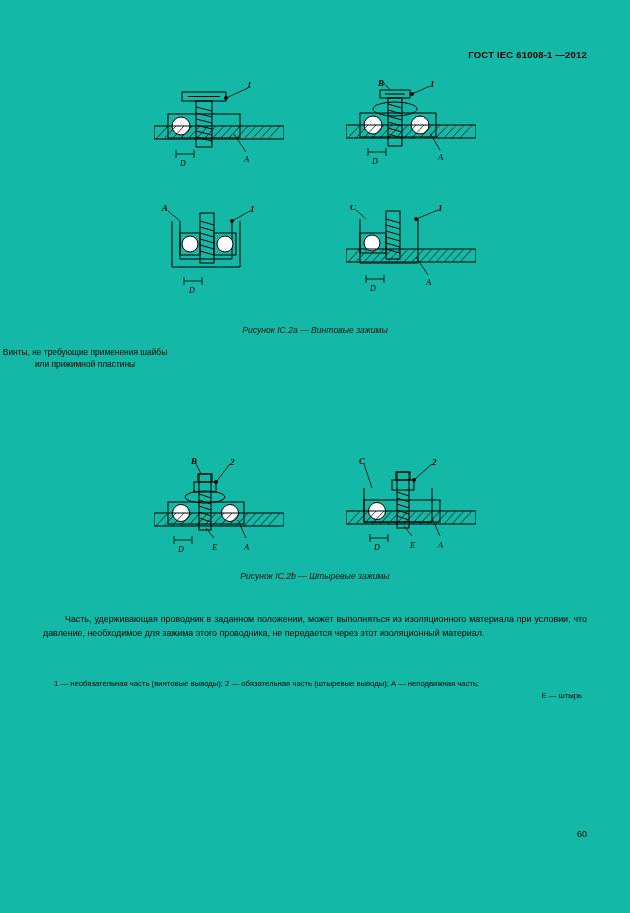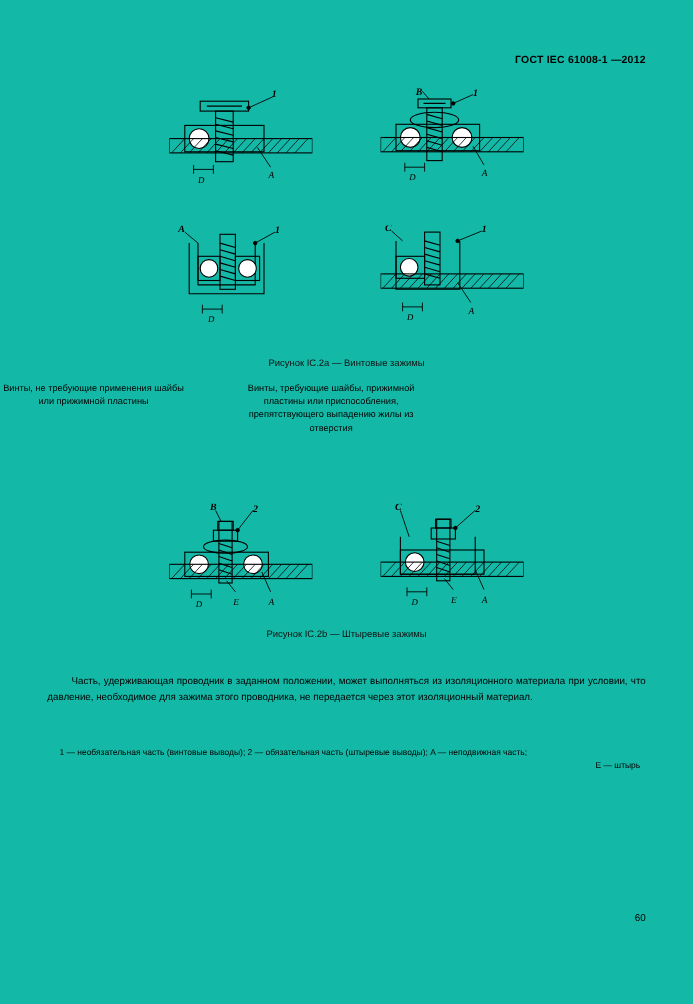--- a/index.html
+++ b/index.html
@@ -49,20 +49,21 @@
   svg { display: block; }
 
   
   .caption {
     position: absolute;
     left: 0;
     right: 0;
     text-align: center;
     font-size: 8.6px;
     color: #111;
+    font-style: italic;
   }
   .subcols {
     position: absolute;
     left: 0;
     right: 12px;
     display: flex;
     justify-content: flex-start;
     gap: 46px;
   }
   .subcol {
@@ -307,21 +308,20 @@
         </svg>
       </div>
 
     </div>
   </div>
 
   <div class="caption" style="top:325px;">Рисунок IC.2a — Винтовые зажимы</div>
 
   <div class="subcols" style="top:346px;">
     <div class="subcol">Винты, не требующие применения шайбы или прижимной пластины</div>
-    <div class="subcol">Винты, требующие шайбы, прижимной пластины или приспособления, препятствующего выпадению жилы из отверстия</div>
   </div>
 
   <div class="fig-area" style="top:458px;">
     <div class="fig-row">
 
       <div class="drawing">
         <svg width="130" height="110" viewBox="0 0 130 110">
           <g fill="none" stroke="#000" stroke-width="1">
 
             <rect x="40" y="24" width="22" height="10"></rect>

